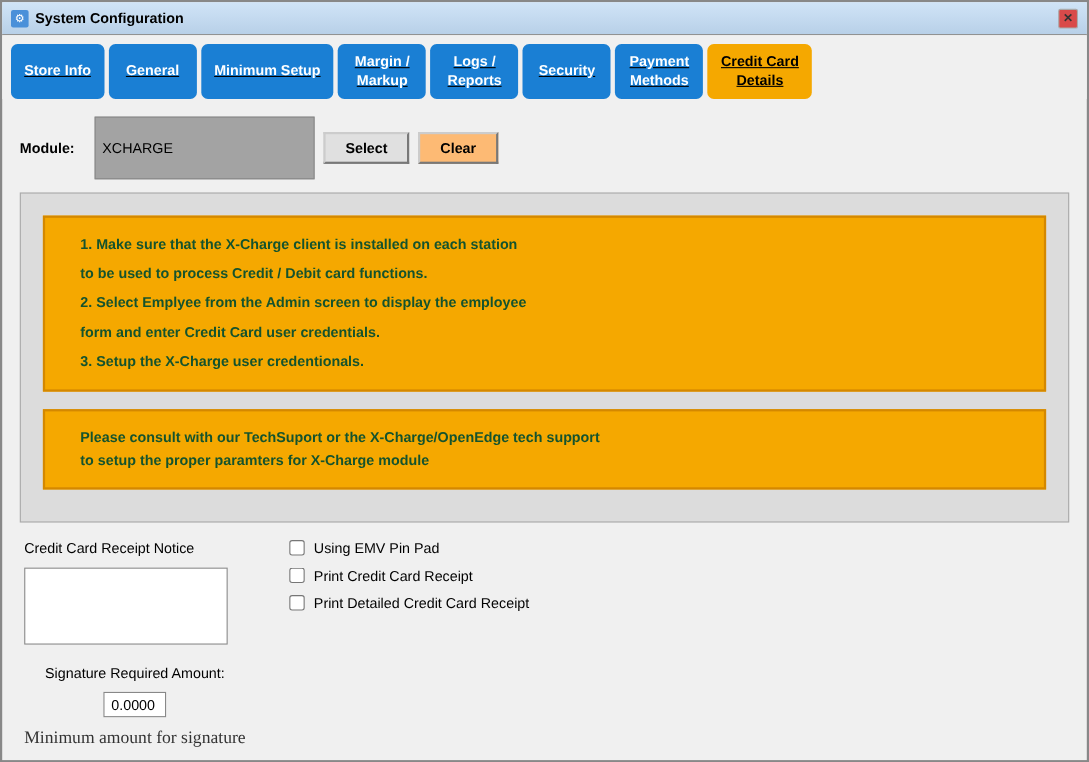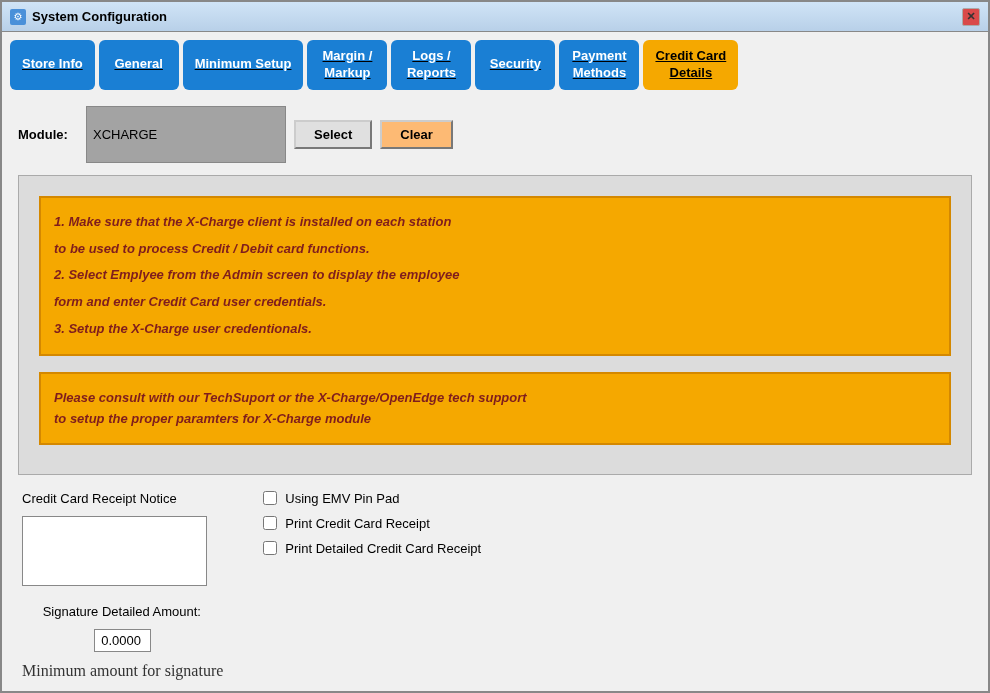--- a/index.html
+++ b/index.html
@@ -132,26 +132,25 @@
       border: 1px solid #aaa;
       padding: 20px;
       display: flex;
       flex-direction: column;
       gap: 16px;
       min-height: 300px;
     }
     .orange-box {
       background: #f5a800;
       border: 2px solid #d48800;
-      padding: 14px 13px;
-      font-size: 13px;
-      font-weight: bold;
-      color: #7f1d1d;
+      padding: 14px 32px;
+      font-size: 13px;
+      font-weight: bold;
+      color: #14532d;
       line-height: 1.6;
-      font-style: italic;
     }
     .orange-box p {
       margin-bottom: 6px;
     }
     .orange-box p:last-child {
       margin-bottom: 0;
     }
     .bottom-section {
       display: flex;
       gap: 40px;
@@ -295,21 +294,21 @@
     </div>
 
     <div class="bottom-section">
 
       <div class="left-form">
         <div class="form-row">
           <span class="form-label">Credit Card Receipt Notice</span>
           <textarea class="text-area" style=""></textarea>
         </div>
         <div class="form-row signature-row">
-          <span class="form-label">Signature Detailed Amount:</span>
+          <span class="form-label">Signature Required Amount:</span>
           <input class="signature-input" type="text" value="0.0000" style="">
           <span class="signature-hint">Minimum amount for signature</span>
         </div>
       </div>
 
       <div class="right-form">
         <div class="checkbox-row">
           <input type="checkbox" style="">
           <span class="checkbox-label">Using EMV Pin Pad</span>
         </div>

